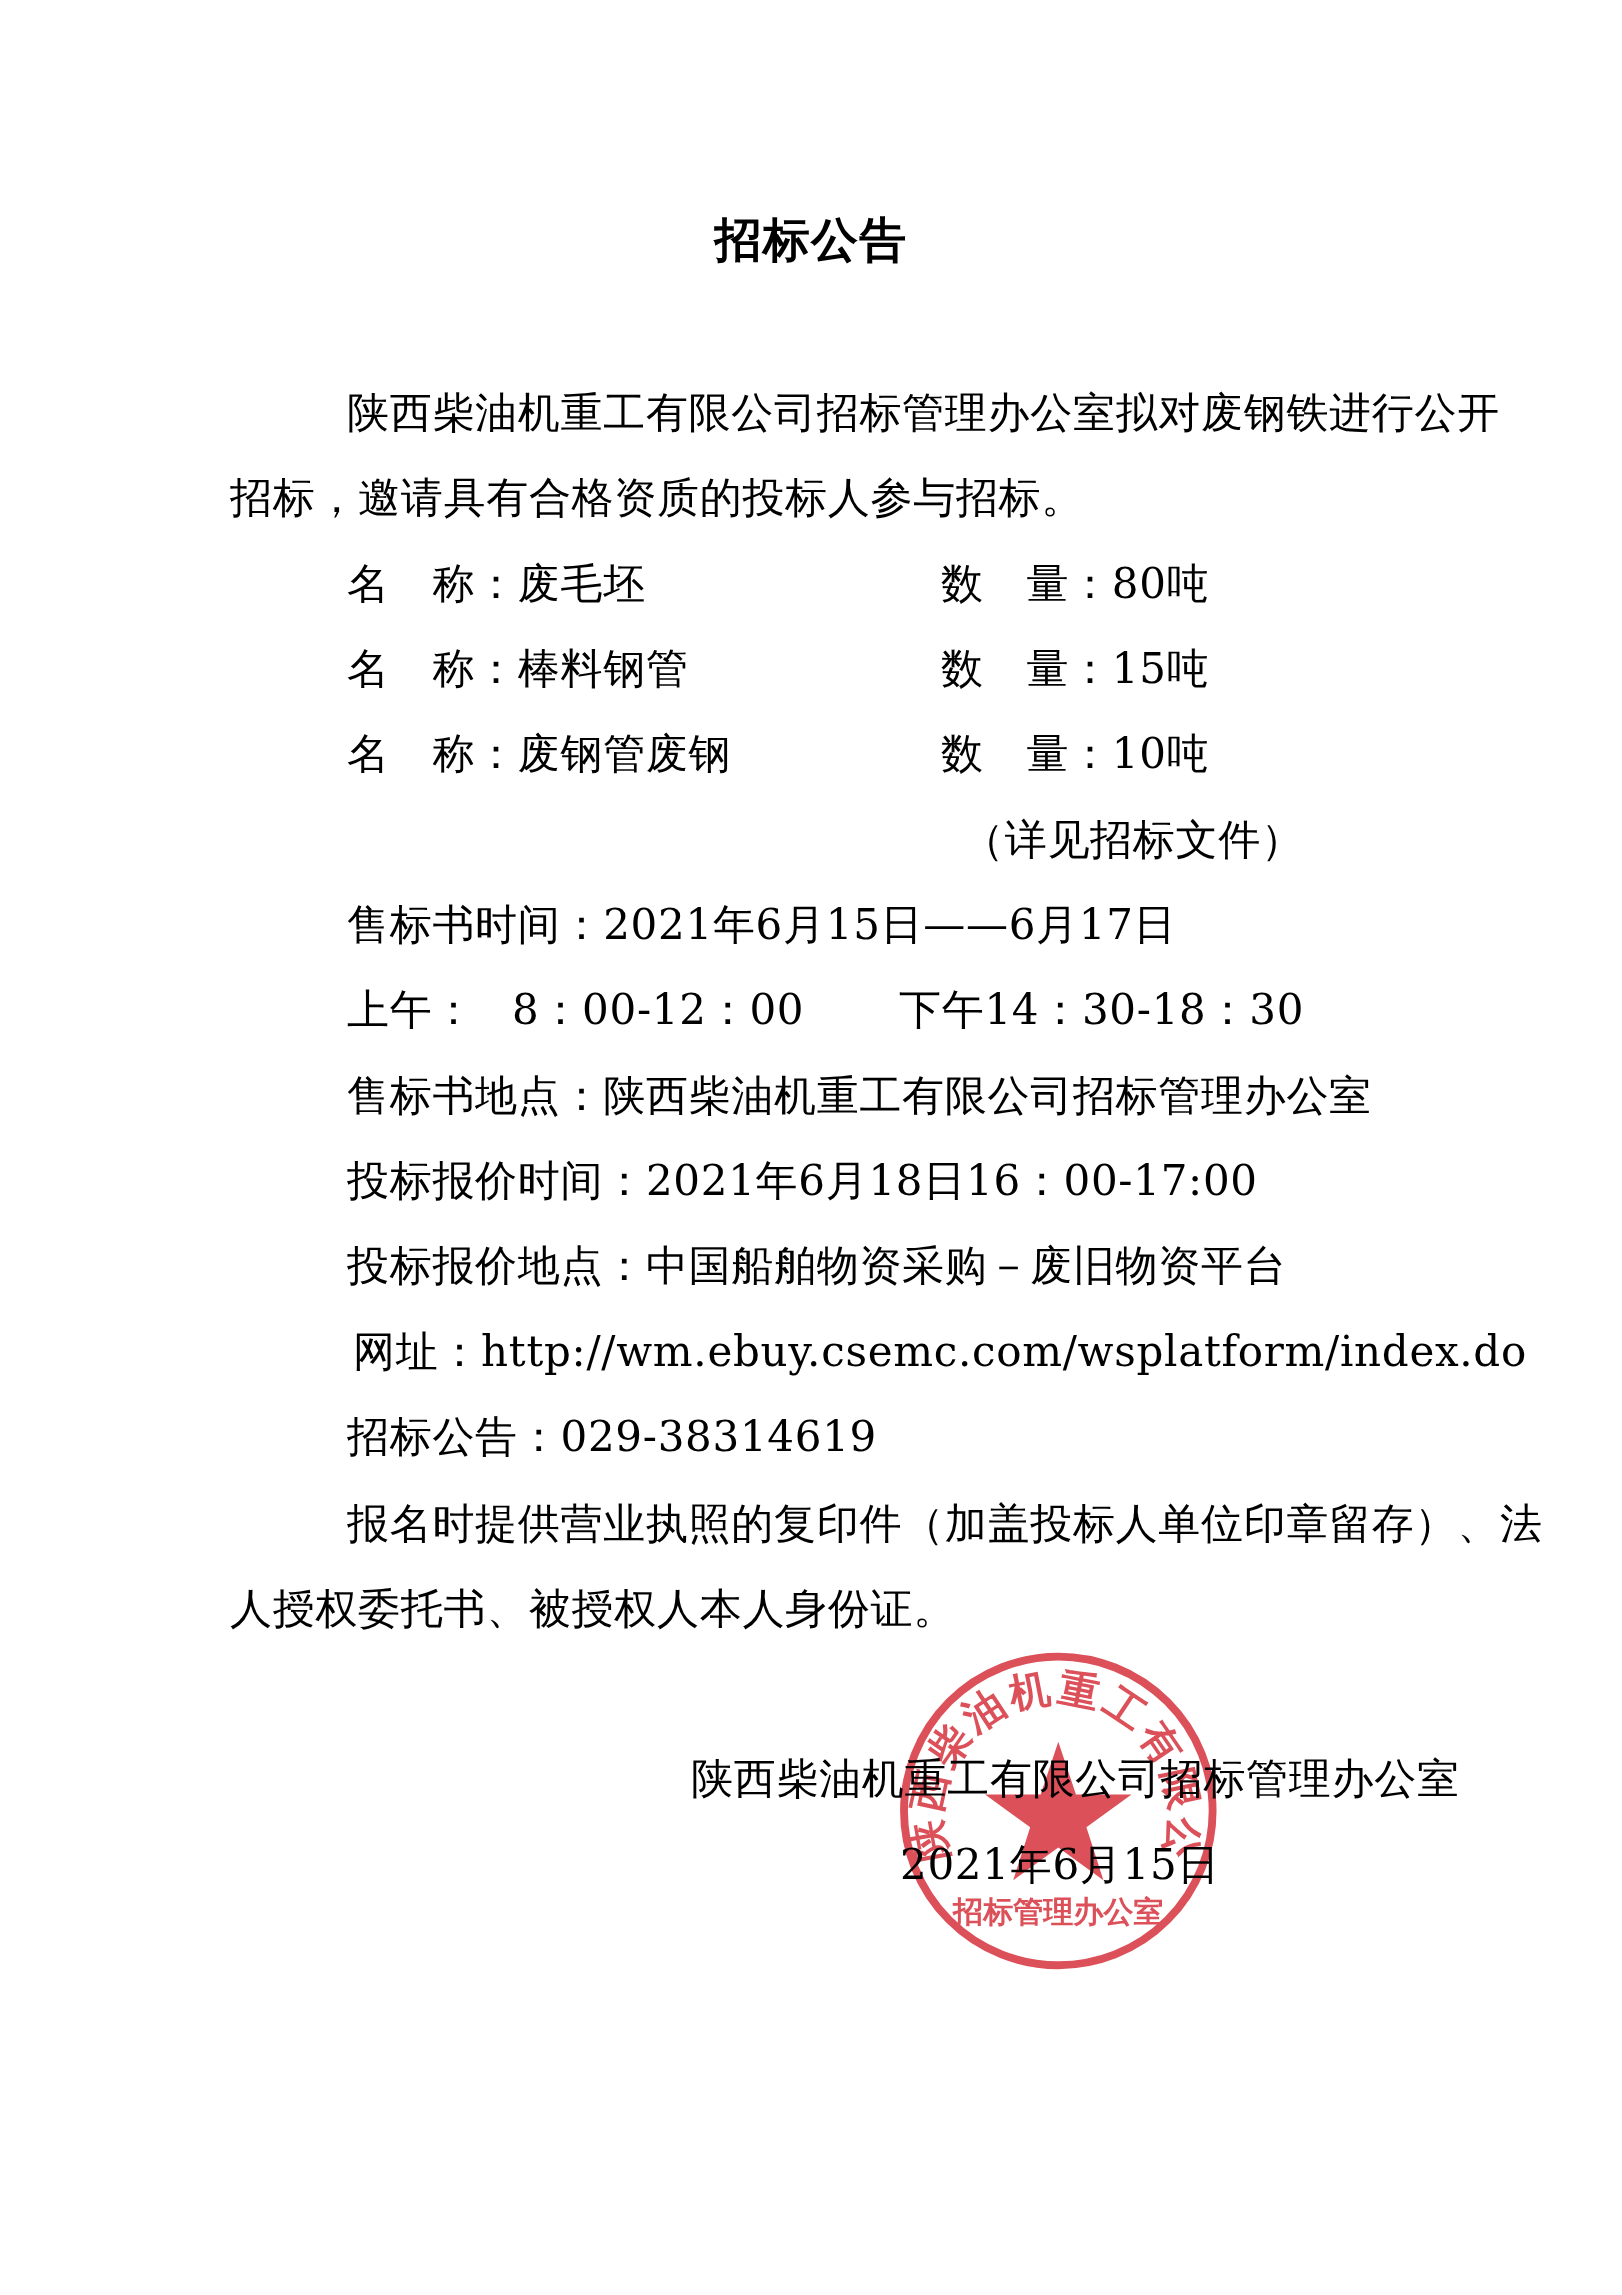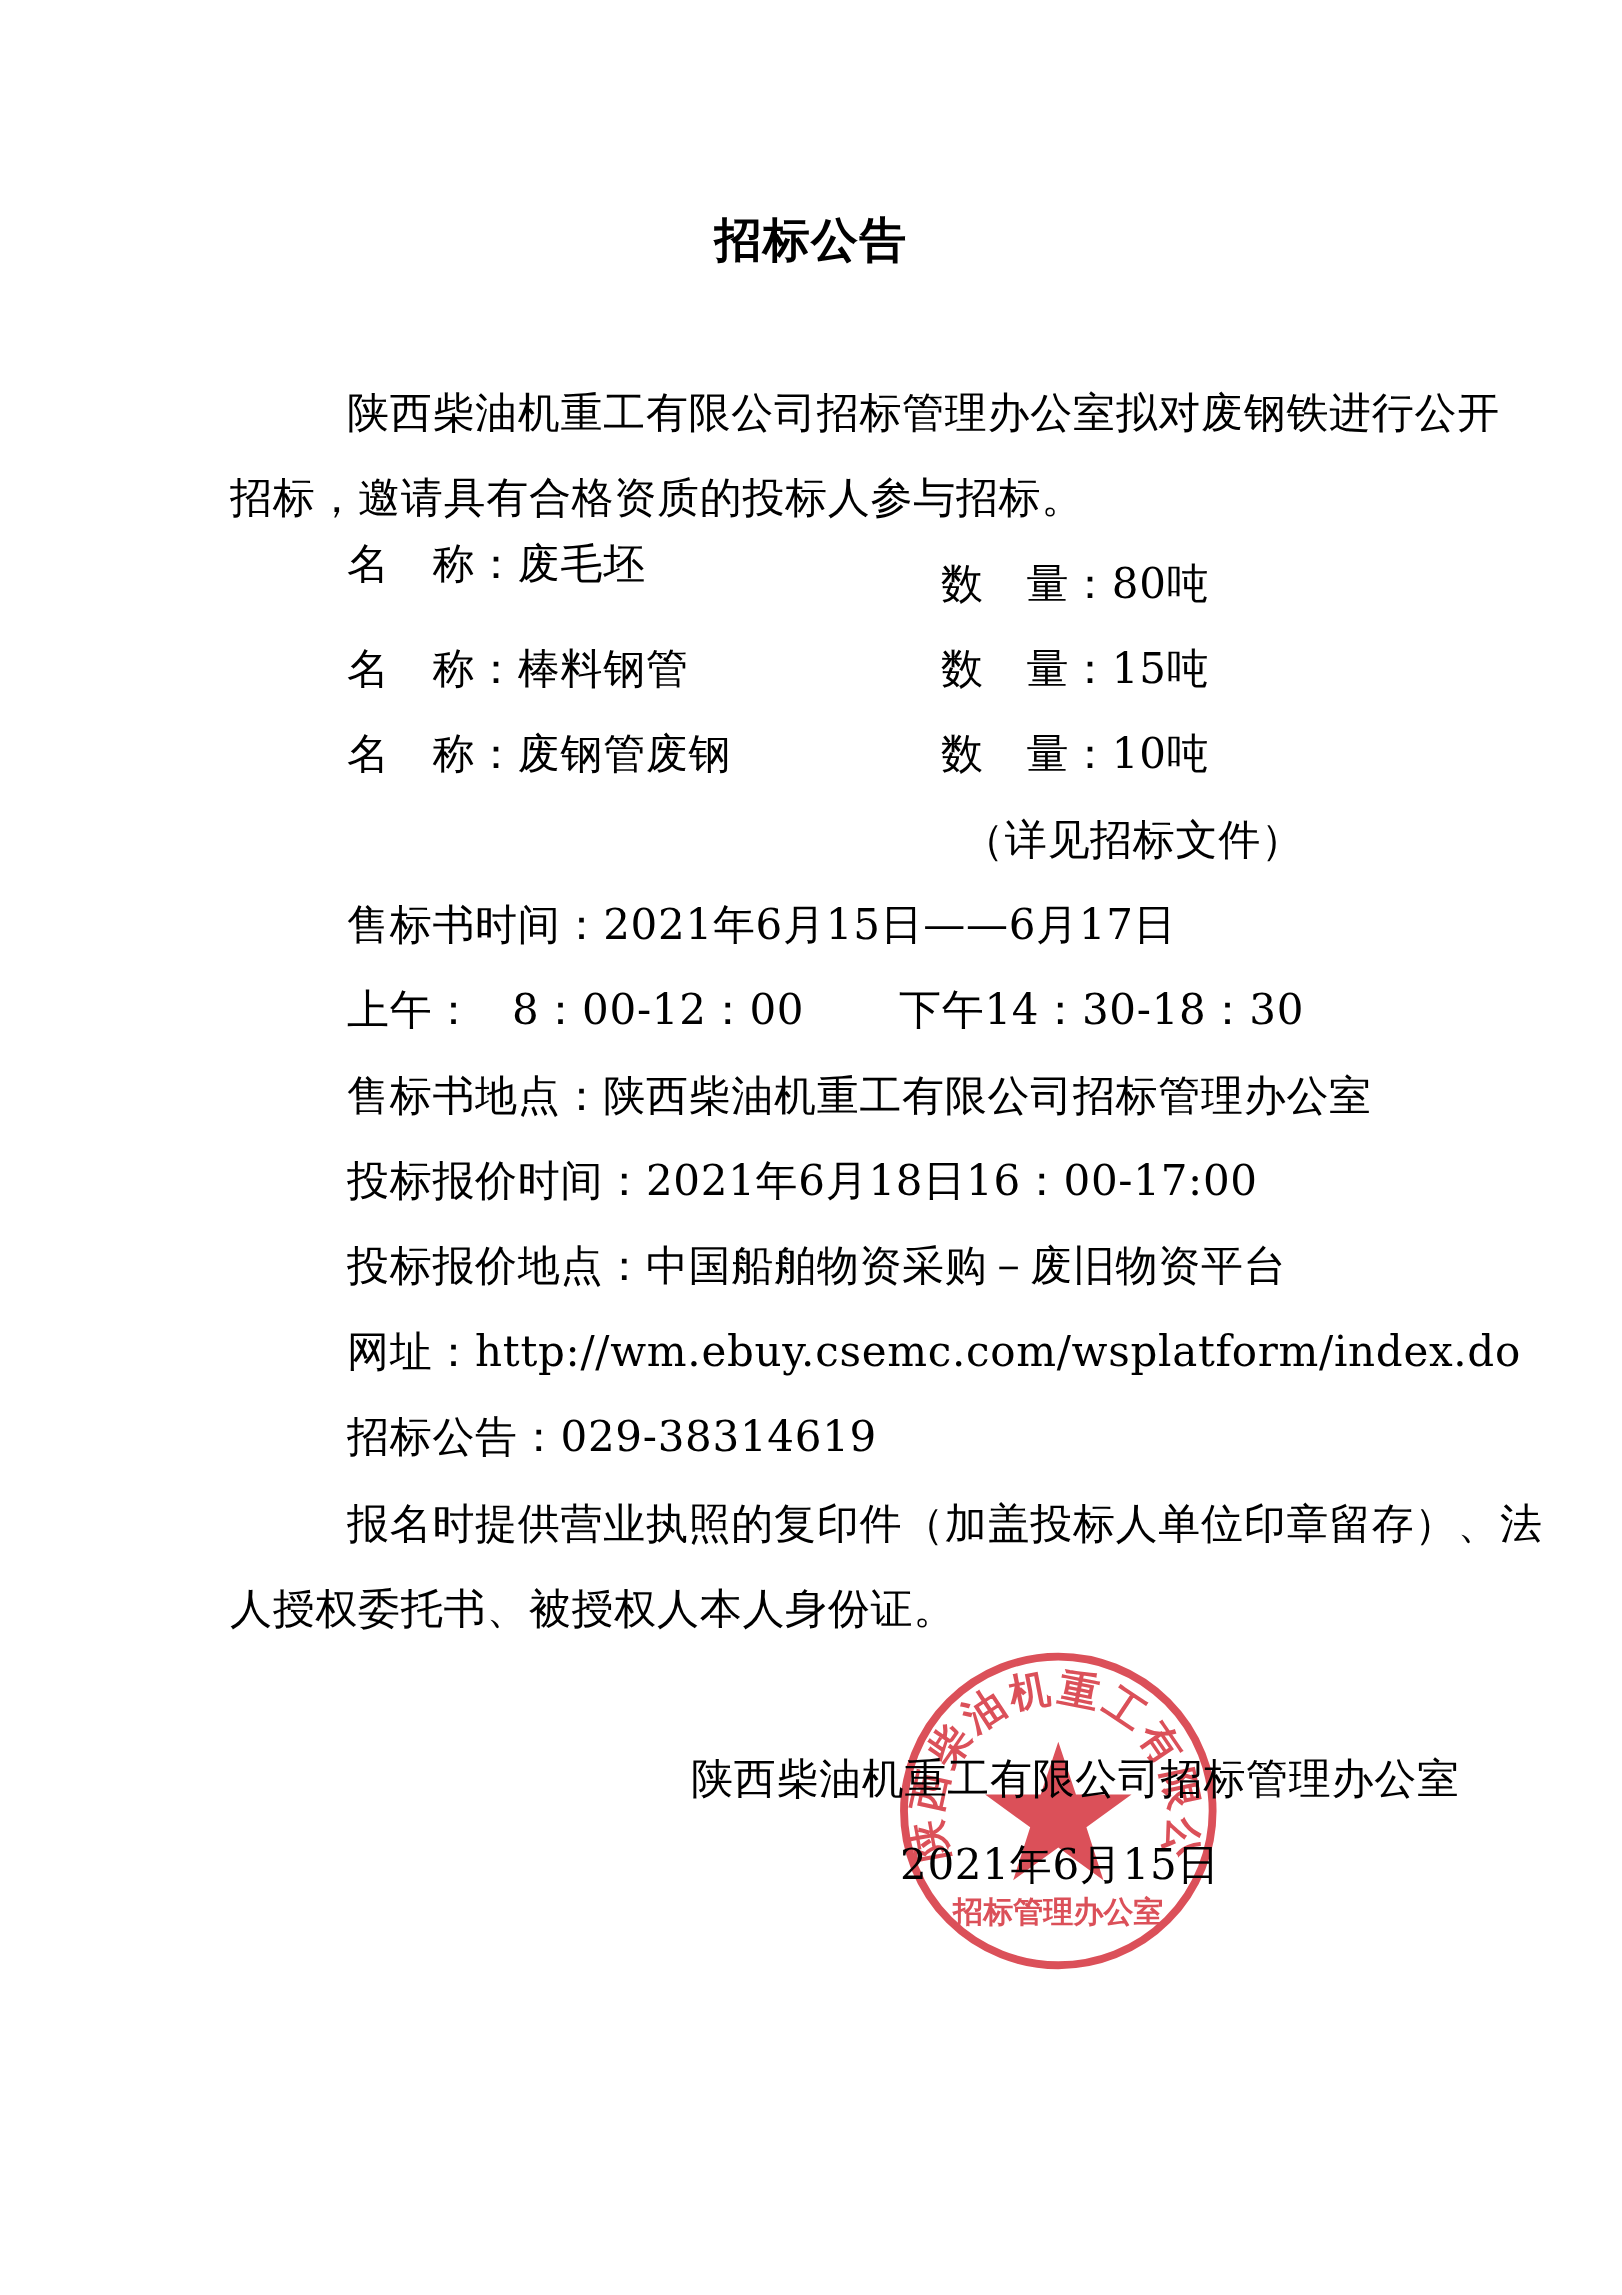--- a/index.html
+++ b/index.html
@@ -20,21 +20,21 @@
 </head>
 <body>
 
 <div class="page">
 
   <div class="title">招标公告</div>
 
   <div class="line l-indent" style="top:390px;">陕西柴油机重工有限公司招标管理办公室拟对废钢铁进行公开</div>
   <div class="line l-flush" style="top:475px;">招标，邀请具有合格资质的投标人参与招标。</div>
 
-  <div class="line l-indent" style="top:541px;">
+  <div class="line l-indent" style="top:561px;">
     <span>名　称：</span><span>废毛坯</span>
   </div>
   <div class="line col2" style="top:561px;">
     <span>数　量：</span><span>80吨</span>
   </div>
 
   <div class="line l-indent" style="top:646px;">
     <span>名　称：</span><span>棒料钢管</span>
   </div>
   <div class="line col2" style="top:646px;">
@@ -65,21 +65,21 @@
   </div>
 
   <div class="line l-indent" style="top:1158px;">
     <span>投标报价时间：</span><span>2021年6月18日16：00-17:00</span>
   </div>
 
   <div class="line l-indent" style="top:1243px;">
     <span>投标报价地点：</span><span>中国船舶物资采购－废旧物资平台</span>
   </div>
 
-  <div class="line l-indent" style="top:1329px;">
+  <div class="line l-indent" style="top:1329px;margin-left:6px;">
     <span>网址：</span><span>http://wm.ebuy.csemc.com/wsplatform/index.do</span>
   </div>
 
   <div class="line l-indent" style="top:1414px;">
     <span>招标公告：</span><span>029-38314619</span>
   </div>
 
   <div class="line l-indent" style="top:1501px;">报名时提供营业执照的复印件（加盖投标人单位印章留存）、法</div>
   <div class="line l-flush" style="top:1586px;">人授权委托书、被授权人本人身份证。</div>
 

